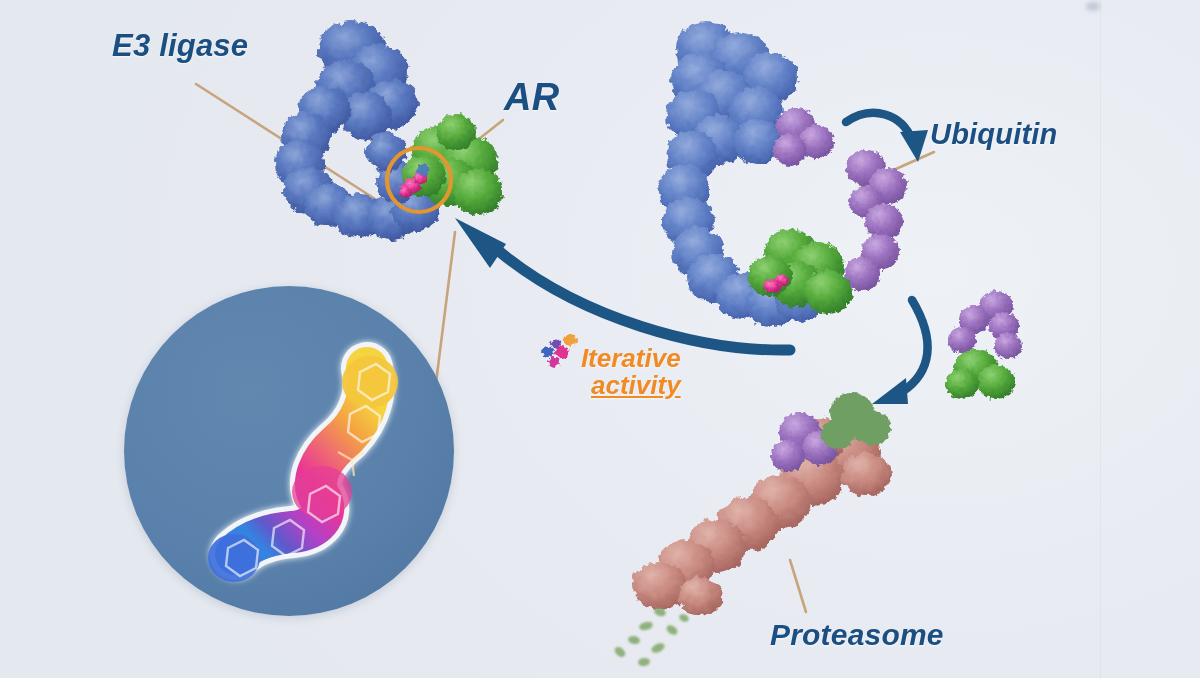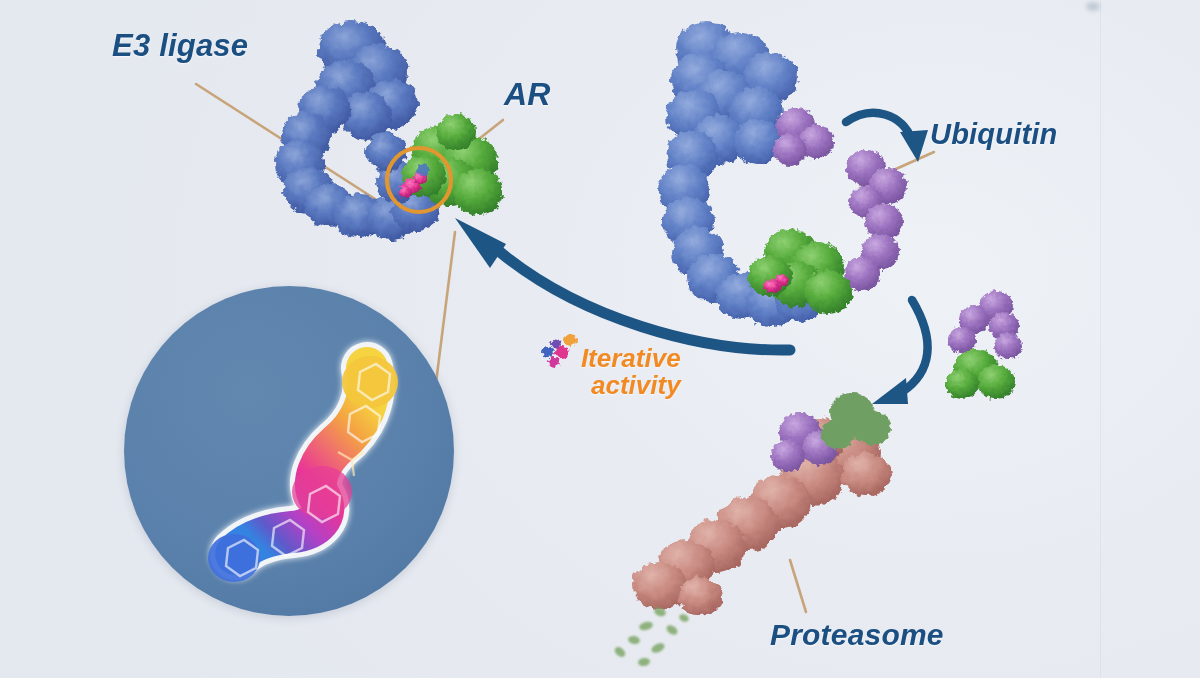--- a/index.html
+++ b/index.html
@@ -21,33 +21,33 @@
 
   .lbl{
     position:absolute;
     font-weight:bold;font-style:italic;
     color:#1b4f82;
     letter-spacing:.2px;
     white-space:nowrap;
     text-shadow:0 1px 2px rgba(255,255,255,.75);
   }
   #label-e3{left:112px;top:28px;font-size:31px;}
-  #label-ar{left:504px;top:76px;font-size:32px;}
+  #label-ar{left:504px;top:76px;font-size:38px;}
   #label-ubiquitin{left:930px;top:118px;font-size:29px;}
   #label-proteasome{left:770px;top:618px;font-size:30px;}
 
   #label-iterative{
     position:absolute;left:573px;top:345px;
     font-weight:bold;font-style:italic;
     color:#f18a23;font-size:26px;line-height:1.04;
     text-shadow:0 1px 2px rgba(255,255,255,.7);
     text-align:right;
   }
   #label-iterative span{display:block;}
-  #label-iterative .l2{padding-left:18px;}
+  #label-iterative .l2{padding-left:18px;text-decoration:underline;}
 
   #ard-circle{
     position:absolute;left:124px;top:286px;width:330px;height:330px;
     border-radius:50%;
     background:radial-gradient(circle at 38% 32%, #6288b0 0%, #5a81ab 55%, #4d749f 100%);
     box-shadow:0 2px 10px rgba(60,80,110,.18);
   }
 </style>
 </head>
 <body>

